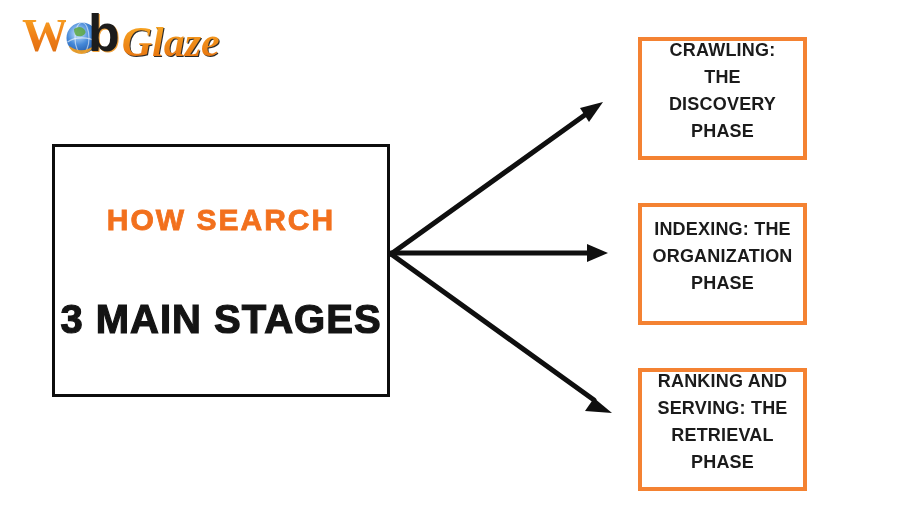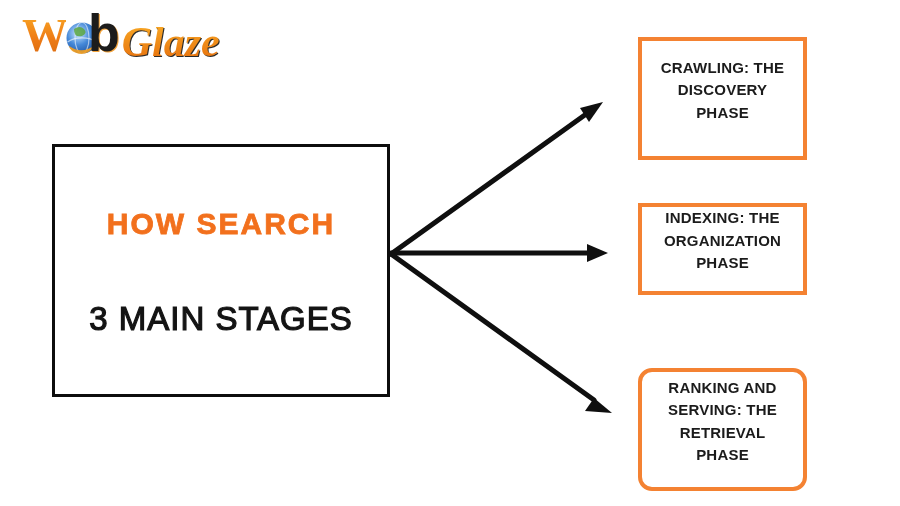--- a/index.html
+++ b/index.html
@@ -90,22 +90,22 @@
     color: var(--orange-text, #F2701D);
     font-size: 30px;
     font-weight: bold;
     letter-spacing: 2px;
     line-height: 1.33;
     -webkit-text-stroke: 0.8px var(--orange-text, #F2701D);
   }
   .main-subtitle {
     margin-top: 9px;
     color: var(--ink, #141414);
-    font-size: 33px;
-    font-weight: normal;
+    font-size: 40px;
+    font-weight: bold;
     letter-spacing: 1px;
     line-height: 1.1;
     -webkit-text-stroke: 1.2px var(--ink, #141414);
   }
 
   
   .arrows {
     position: absolute;
     inset: 0;
     width: 900px; height: 506px;
@@ -120,27 +120,27 @@
     left: 638px;
     width: 169px; height: 123px;
     background: var(--background, #fff);
     border: 4px solid var(--orange-border, #F48232);
     display: flex;
     align-items: center;
     justify-content: center;
     padding-bottom: 16px;
   }
   .stage-1 { top: 37px; }
-  .stage-2 { top: 203px; height: 92px; }
-  .stage-3 { top: 368px; border-radius: 14px; }
+  .stage-2 { top: 203px; height: 122px; }
+  .stage-3 { top: 368px; }
   .stage-label {
     display: block;
     width: 140px;
     text-align: center;
-    font-size: 15px;
+    font-size: 18px;
     font-weight: bold;
     letter-spacing: 0.2px;
     line-height: 1.5;
     color: #1b1b1b;
   }
 </style>
 </head>
 <body>
 
 <div class="canvas">

